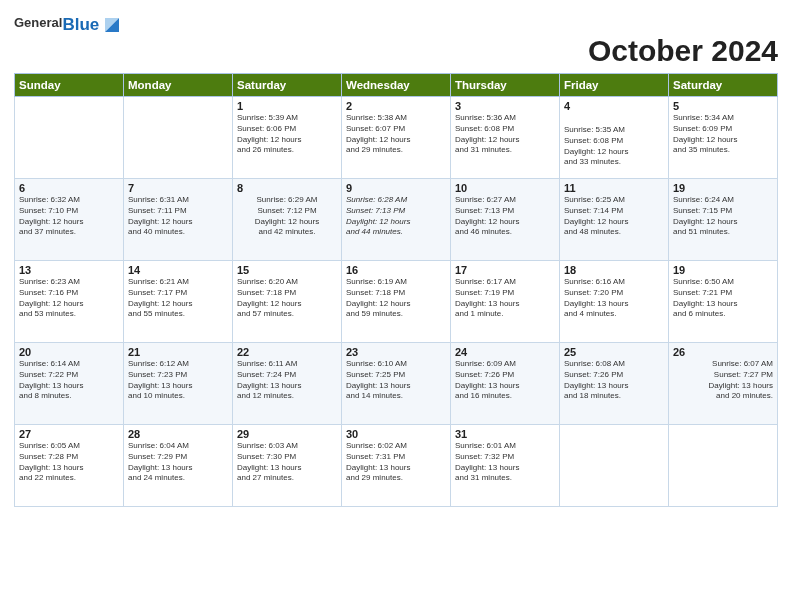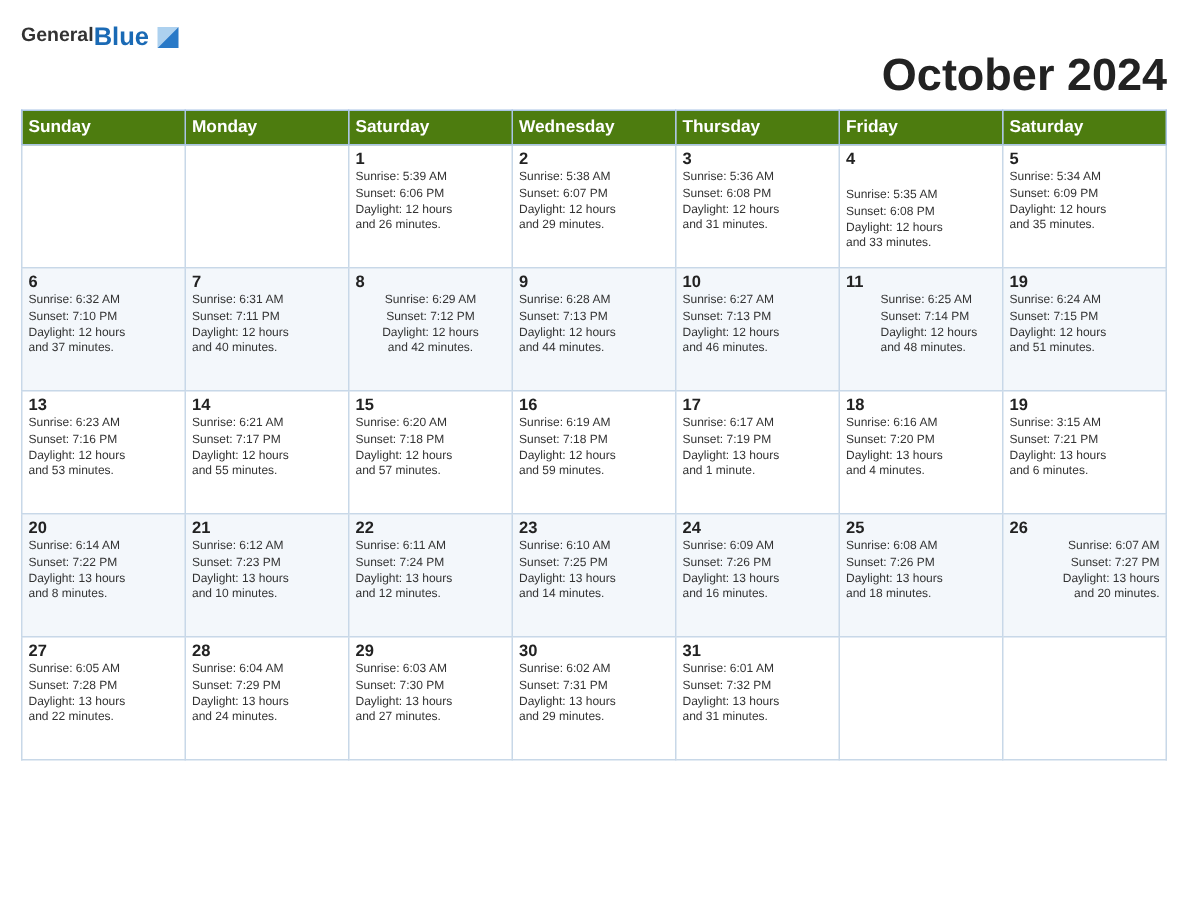--- a/index.html
+++ b/index.html
@@ -194,35 +194,35 @@
           </td>
           <td>
             <span class="day-number">8</span>
             <div class="day-info" style="white-space: pre-line; text-align: center;">Sunrise: 6:29 AM
 Sunset: 7:12 PM
 Daylight: 12 hours
 and 42 minutes.</div>
           </td>
           <td>
             <span class="day-number">9</span>
-            <div class="day-info" style="white-space: pre-line;">Sunrise: 6:28 AM
+            <div class="day-info" style="white-space: pre-line; font-style: italic;">Sunrise: 6:28 AM
 Sunset: 7:13 PM
 Daylight: 12 hours
 and 44 minutes.</div>
           </td>
           <td>
             <span class="day-number">10</span>
             <div class="day-info" style="white-space: pre-line;">Sunrise: 6:27 AM
 Sunset: 7:13 PM
 Daylight: 12 hours
 and 46 minutes.</div>
           </td>
           <td>
             <span class="day-number">11</span>
-            <div class="day-info" style="white-space: pre-line; margin-left: 23px;">Sunrise: 6:25 AM
+            <div class="day-info" style="white-space: pre-line;">Sunrise: 6:25 AM
 Sunset: 7:14 PM
 Daylight: 12 hours
 and 48 minutes.</div>
           </td>
           <td>
             <span class="day-number">19</span>
             <div class="day-info" style="white-space: pre-line;">Sunrise: 6:24 AM
 Sunset: 7:15 PM
 Daylight: 12 hours
 and 51 minutes.</div>
@@ -266,21 +266,21 @@
           </td>
           <td>
             <span class="day-number">18</span>
             <div class="day-info" style="white-space: pre-line;">Sunrise: 6:16 AM
 Sunset: 7:20 PM
 Daylight: 13 hours
 and 4 minutes.</div>
           </td>
           <td>
             <span class="day-number">19</span>
-            <div class="day-info" style="white-space: pre-line;">Sunrise: 3:15 AM
+            <div class="day-info" style="white-space: pre-line;">Sunrise: 6:50 AM
 Sunset: 7:21 PM
 Daylight: 13 hours
 and 6 minutes.</div>
           </td>
         </tr>
         <tr>
           <td>
             <span class="day-number">20</span>
             <div class="day-info" style="white-space: pre-line;">Sunrise: 6:14 AM
 Sunset: 7:22 PM

